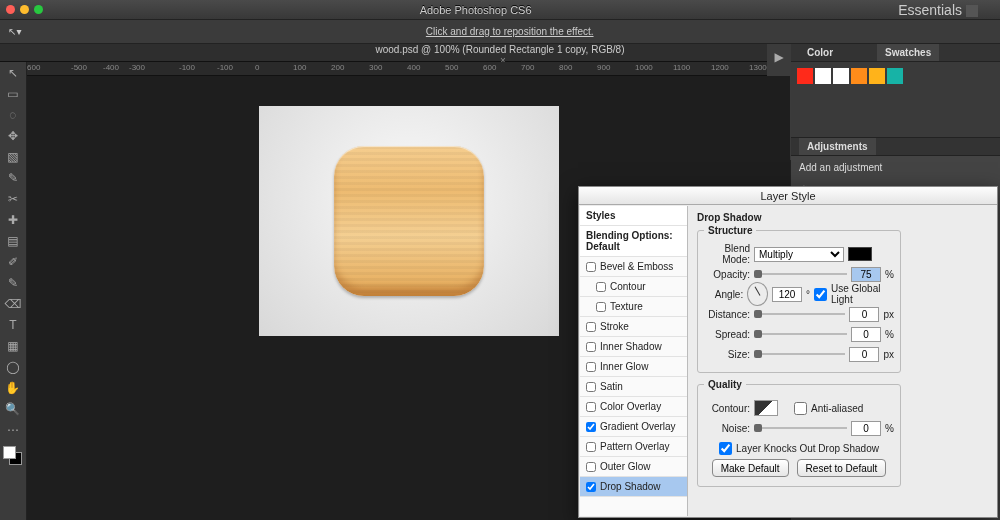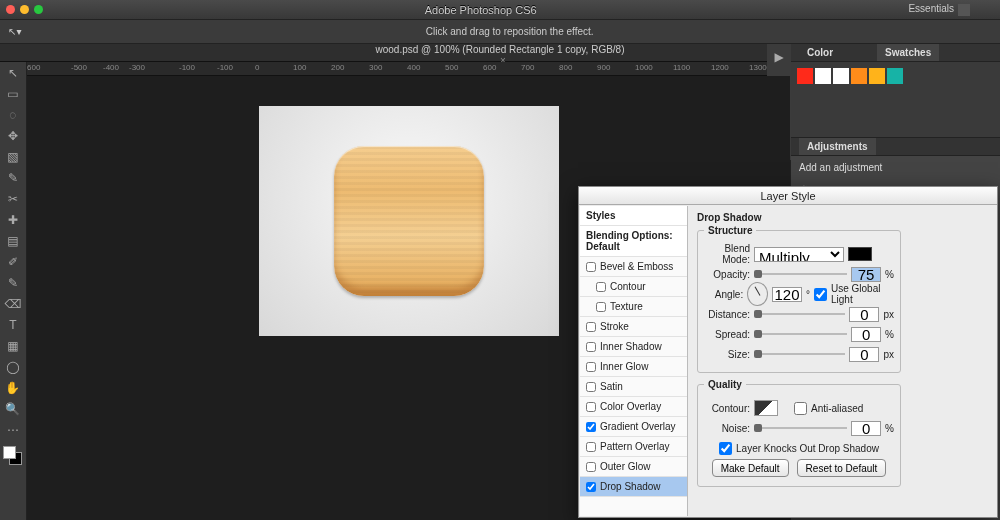--- a/index.html
+++ b/index.html
@@ -4,26 +4,26 @@
 <style>
   * { box-sizing: border-box; margin: 0; padding: 0; font-family: "Helvetica Neue", Arial, sans-serif; }
   body { width: 1000px; height: 520px; background: #202020; color: #ddd; font-size: 10px; overflow: hidden; position: relative; }
 
   
   .titlebar { height: 20px; background: linear-gradient(#4a4a4a,#383838); border-bottom:1px solid #222; display:flex; align-items:center; padding:0 6px; }
   .traffic { display:flex; gap:5px; margin-right:10px; }
   .dot { width:9px; height:9px; border-radius:50%; }
   .r{background:#ff5f57}.y{background:#febc2e}.g{background:#28c840}
   .titlebar .title { flex:1; text-align:center; font-size:11px; color:#ccc; text-shadow:0 -1px #000; }
-  .ess { font-size:10px; color:#ccc; margin-right:24px; }
+  .ess { font-size:14px; color:#ccc; margin-right:16px; }
   .ess-ico{width:12px;height:12px;background:#555;display:inline-block;margin-left:4px;vertical-align:middle;}
 
   
   .optbar { height:24px; background:#3b3b3b; border-bottom:1px solid #222; display:flex; align-items:center; padding:0 8px; font-size:10px; color:#ccc; }
-  .optbar .hint{ flex:1; text-align:center; }
+  .optbar .hint{ flex:1; text-align:center;text-decoration:underline; }
 
   
   .doctab { height:18px; background:#2e2e2e; border-bottom:1px solid #111; display:flex; align-items:center; padding:0 10px; font-size:10px; color:#ccc;flex-direction:column; }
   .doctab .x{margin-left:6px;color:#888}
 
   
   .ruler { height:14px; background:#2a2a2a; border-bottom:1px solid #111; font-size:8px; color:#888; position:relative; overflow:hidden; margin-left:27px; margin-right:210px;}
   .ruler span{position:absolute; top:1px;}
 
   
@@ -64,21 +64,21 @@
   .dlgleft .it{padding:4px 6px;border-bottom:1px solid #e2e2e2;display:flex;align-items:center;gap:4px;cursor:pointer;}
   .dlgleft .it.h{background:#fff;font-weight:bold}
   .dlgleft .it.sub{padding-left:16px}
   .dlgleft .it.sel{background:#a7c8ef}
   .dlgleft input[type=checkbox]{width:10px;height:10px}
   .dlgmid{position:absolute;left:110px;top:19px;right:88px;bottom:1px;padding:6px 8px;}
   .fs{border:1px solid #bbb;border-radius:3px;margin-bottom:6px;padding:6px;}
   .fs legend{font-size:10px;font-weight:bold;padding:0 4px;}
   .row{display:flex;align-items:center;gap:4px;margin:4px 0;height:16px;}
   .row .lab{width:46px;text-align:right;}
-  .row select,.row input[type=text]{height:15px;font-size:15px;border:1px solid #999;background:#fff;}
+  .row select,.row input[type=text]{height:15px;font-size:10px;border:1px solid #999;background:#fff;}
   .row input[type=text]{width:30px;text-align:center;}
   .row select{width:90px}
   .slider{flex:1;height:2px;background:#bbb;position:relative;}
   .slider::after{content:"";width:8px;height:8px;background:#666;position:absolute;top:-3px;left:0;border-radius:2px;}
   .blackbox{width:24px;height:14px;background:#000;border:1px solid #444;}
   .angle{width:24px;height:24px;border:1px solid #999;border-radius:50%;position:relative;}
   .angle::after{content:"";position:absolute;width:10px;height:1px;background:#333;left:12px;top:12px;transform-origin:left;transform:rotate(-120deg)}
   .contour{width:24px;height:16px;border:1px solid #999;background:linear-gradient(135deg,#333 49%,#fff 50%)}
   .dlgright{position:absolute;right:2px;top:21px;width:82px;display:flex;flex-direction:column;gap:5px;align-items:center;}
   .btn,.btnp{width:76px;height:19px;border:1px solid #888;border-radius:4px;background:linear-gradient(#fff,#e6e6e6);font-size:10px;cursor:pointer;}

